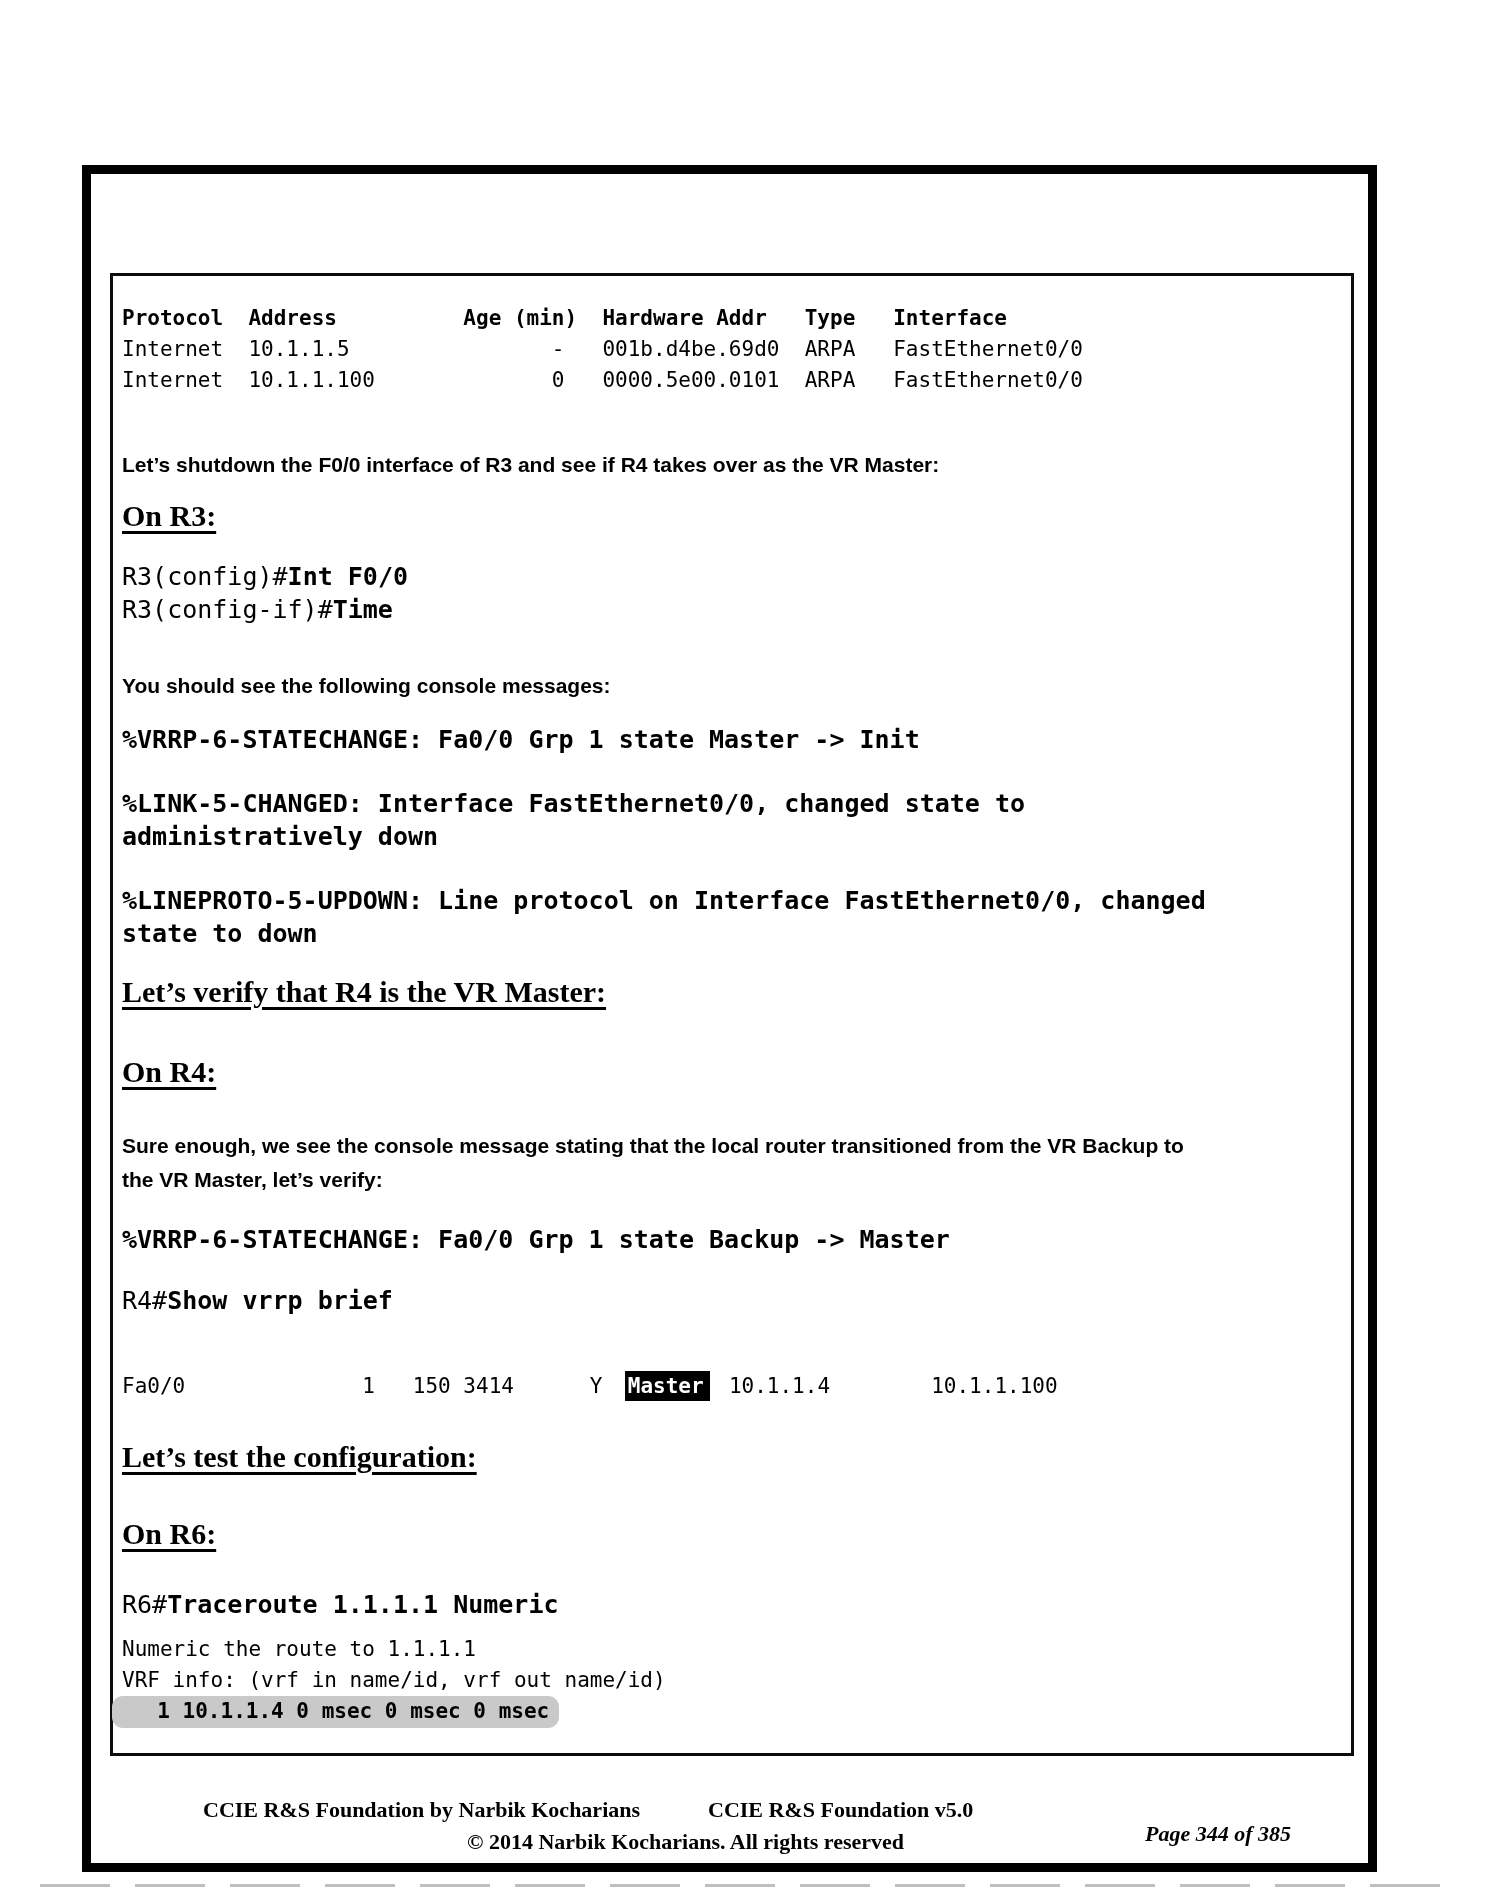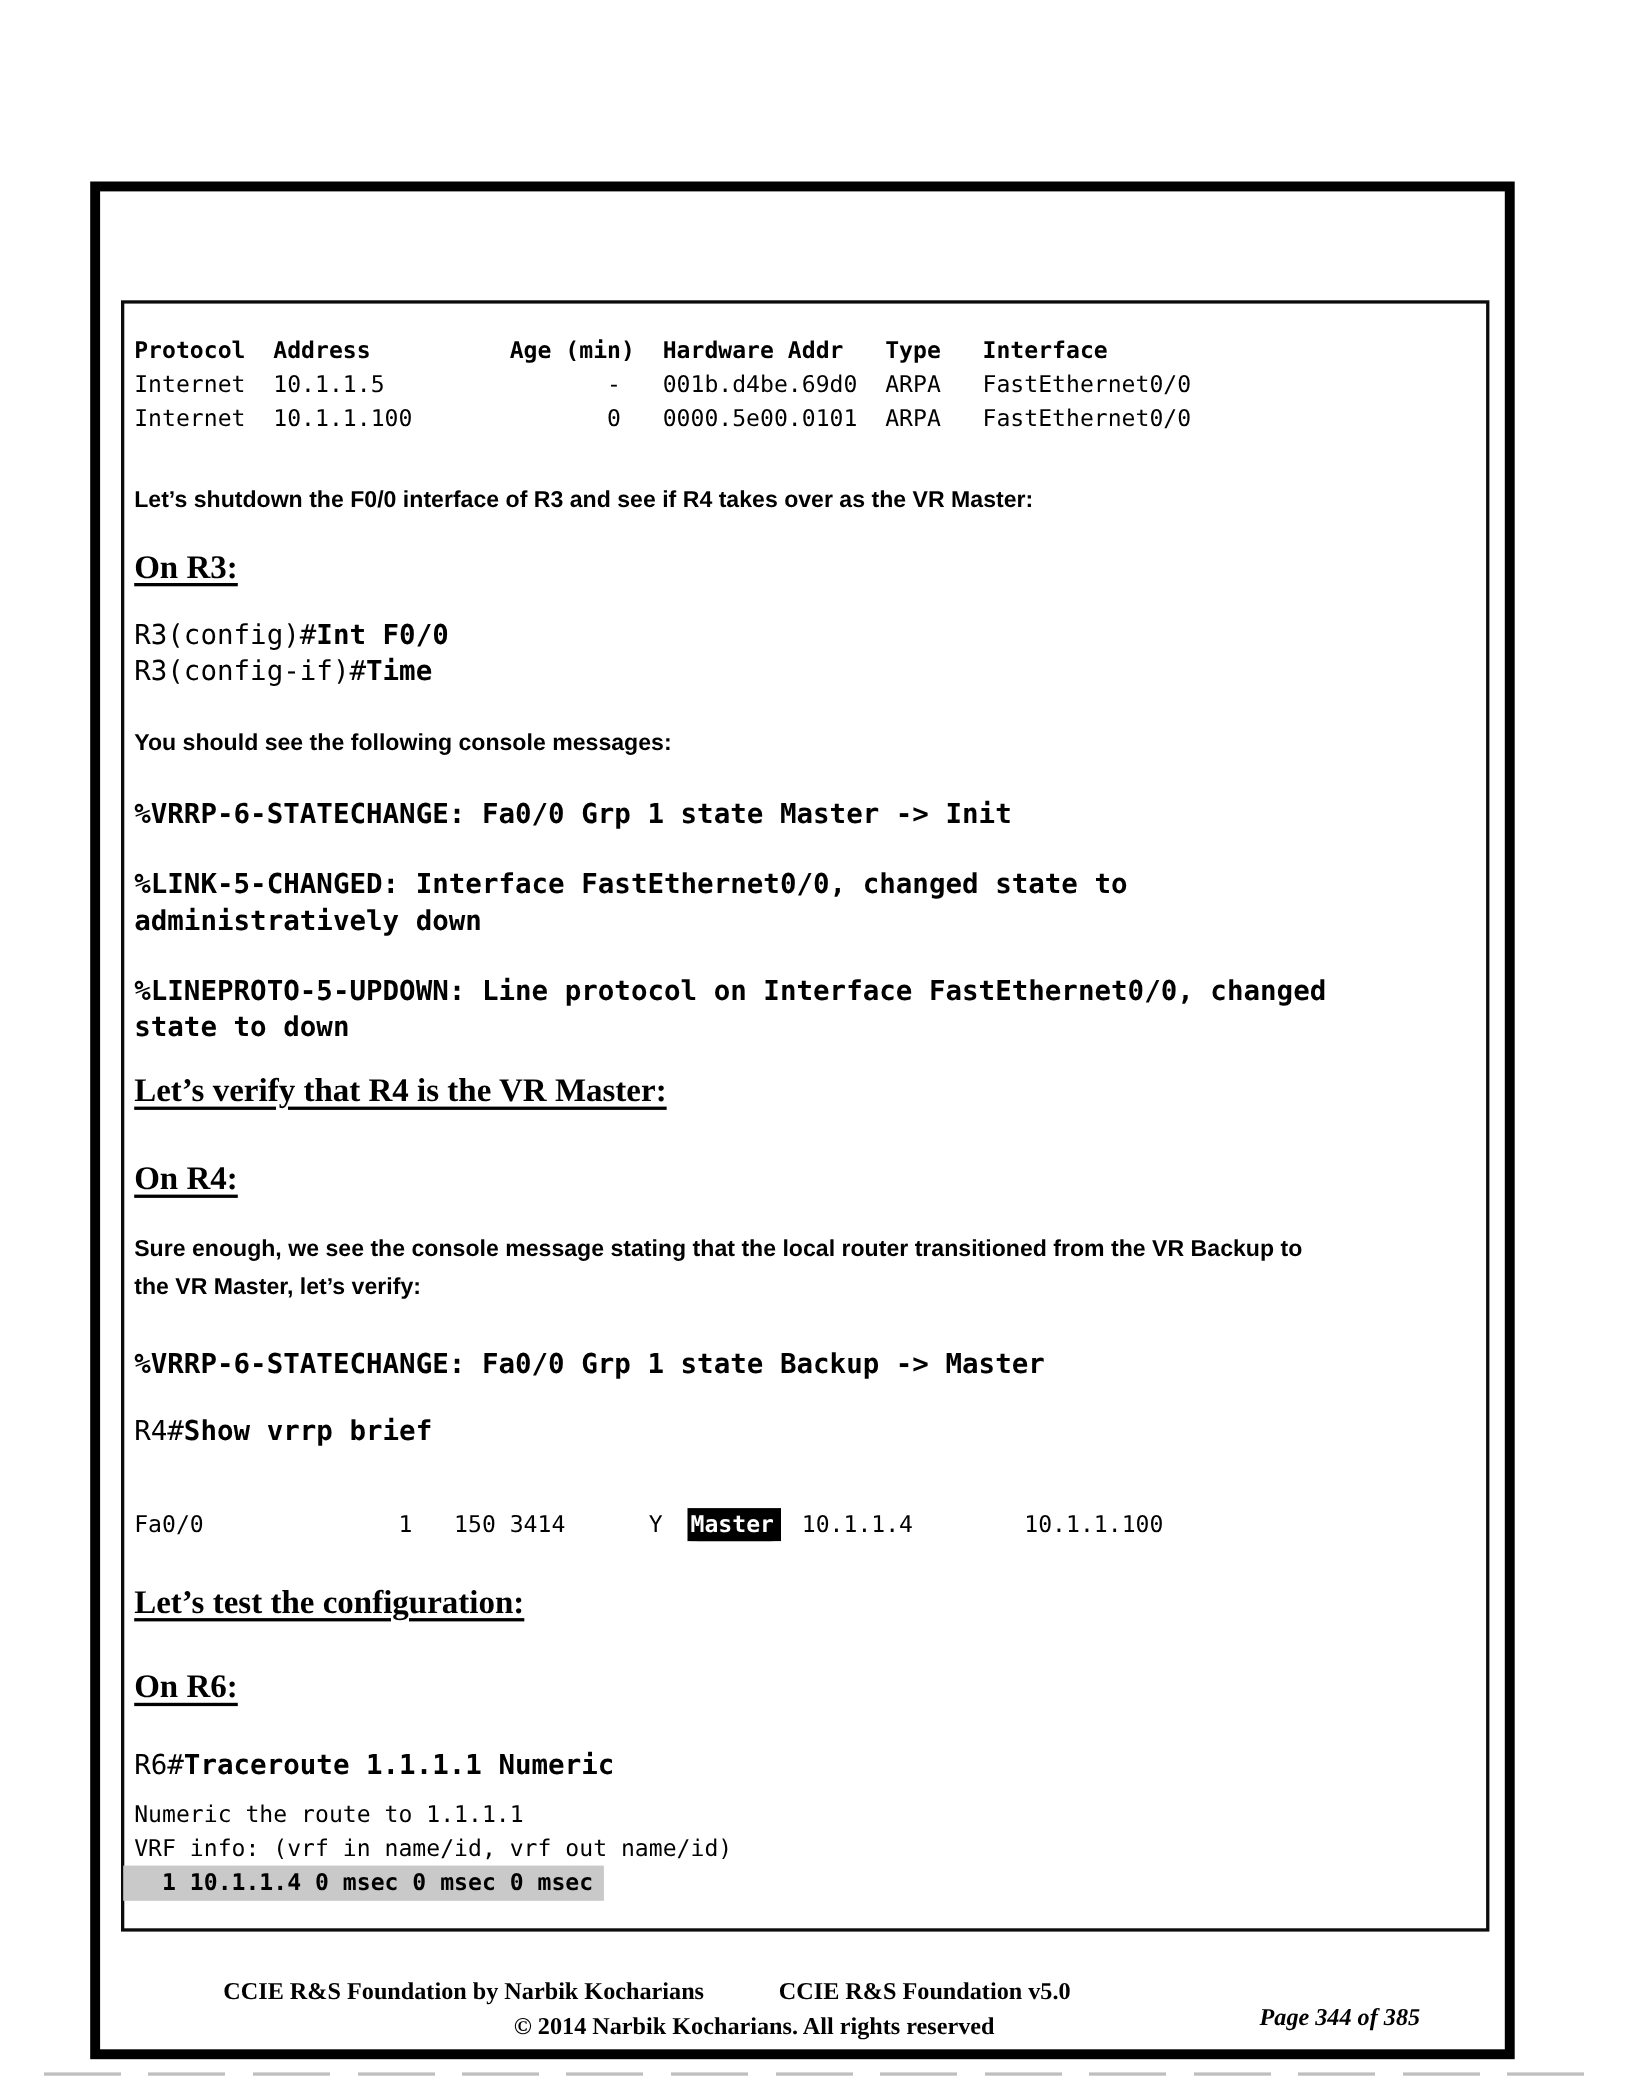--- a/index.html
+++ b/index.html
@@ -9,26 +9,26 @@
         border:9px solid #000;box-sizing:border-box;}
   .inner-frame{position:absolute;left:110px;top:273px;width:1244px;height:1483px;
         border:3px solid #0c0c0c;box-sizing:border-box;}
   .abs{position:absolute;left:122px;margin:0;}
   pre{margin:0;}
   .mono-sm{font:21px/31px "DejaVu Sans Mono", monospace;white-space:pre;}
   .mono-sm-b{font:bold 21px/31px "DejaVu Sans Mono", monospace;white-space:pre;}
   .cmd{font:25px/33px "DejaVu Sans Mono", monospace;white-space:pre;}
   .cmd b{font-weight:bold;}
   .console{font:bold 25px/33px "DejaVu Sans Mono", monospace;white-space:pre;}
-  .sans-note{font:bold 21px/34px "Liberation Sans", sans-serif;}
+  .sans-note{font:bold 21px/34px "Liberation Sans", sans-serif;margin-top:10px;}
   .heading{font:bold 30px/38px "Liberation Serif", serif;text-decoration:underline;
         text-underline-offset:5px;}
   .inv{background:#000;color:#fff;font-weight:bold;padding:3px 0;
         box-shadow:6px 0 0 #000,-3px 0 0 #000;}
-  .trace-hl{background:#c9c9c9;font-weight:bold;padding:3px 10px 5px 10px;margin-left:-10px;}
+  .trace-hl{background:#c9c9c9;font-weight:bold;padding:3px 10px 5px 20px;margin-left:-10px;border-radius:11px;}
   .footer-text{position:absolute;font:bold 22px/28px "Liberation Serif", serif;margin:0;}
   .italic{font-style:italic;}
   .artifact-line{position:absolute;left:40px;top:1884px;width:1425px;height:3px;opacity:.55;
         background:repeating-linear-gradient(90deg,#8a8a8a 0 70px,transparent 70px 95px);}
 </style>
 </head>
 <body>
 
 <div class="page">
 

